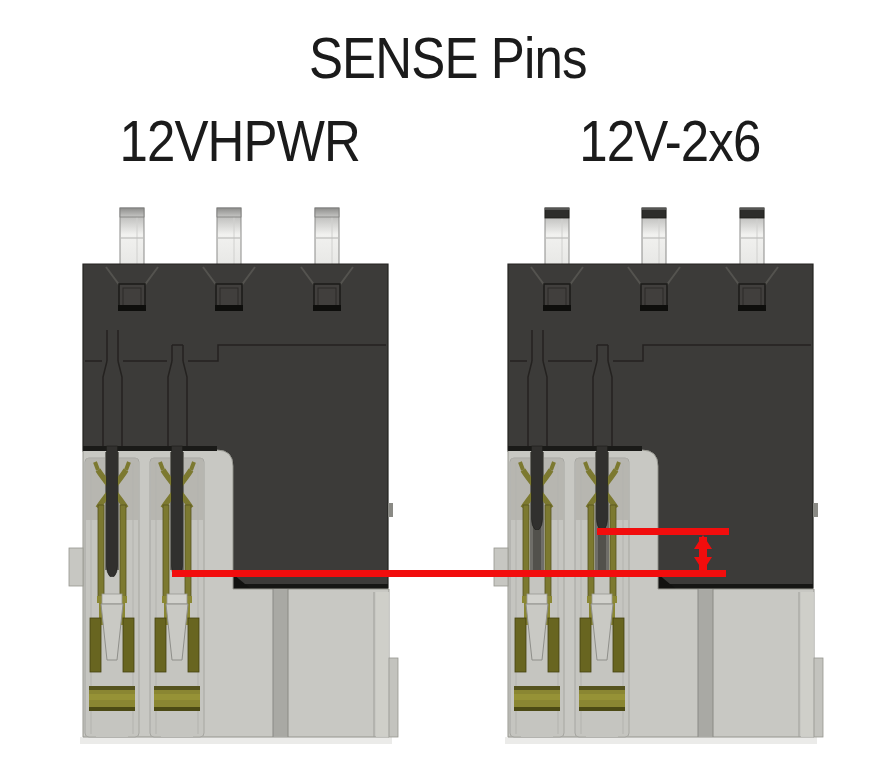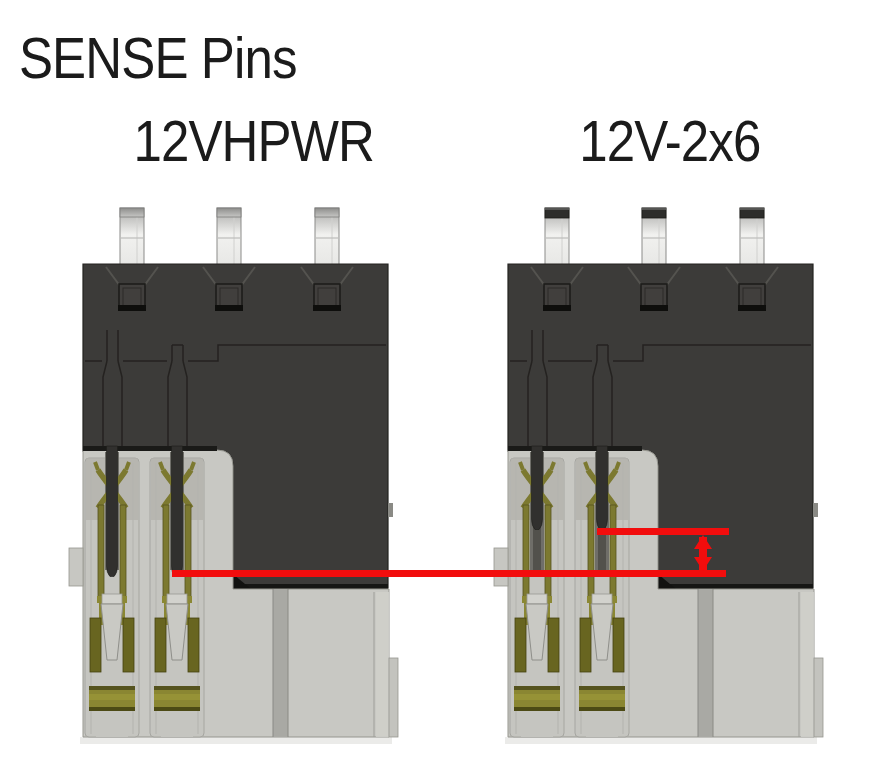--- a/index.html
+++ b/index.html
@@ -5,34 +5,34 @@
   html,body{margin:0;padding:0;background:var(--background,#fff);}
   .scene{
     position:relative;
     width:896px;height:761px;
     background:var(--background,#ffffff);
     font-family:"Liberation Sans", sans-serif;
     overflow:hidden;
   }
   .diagram-title{
     position:absolute;top:29px;left:0;width:896px;
-    text-align:left;
+    text-align:center;
     font-size:58px;line-height:1;letter-spacing:-1px;
     color:#1b1b1b;white-space:nowrap;
   }
   .diagram-title>span, .connector-label>span{
     display:inline-block;transform:scaleX(0.88);transform-origin:center;
   }
   .connector-label{
     position:absolute;top:112px;width:300px;
     text-align:center;
     font-size:58px;line-height:1;letter-spacing:-1px;
     color:#1b1b1b;white-space:nowrap;
   }
-  .label-left{left:90px;text-align:right;}
+  .label-left{left:90px;}
   .label-right{left:520px;text-decoration:underline;}
   .illustration{position:absolute;left:0;top:0;}
   .annotation-shape{fill:var(--annotation-red,#f20d0d);}
 </style>
 </head>
 <body>
 
 <div class="scene">
 
   <div class="diagram-title">

